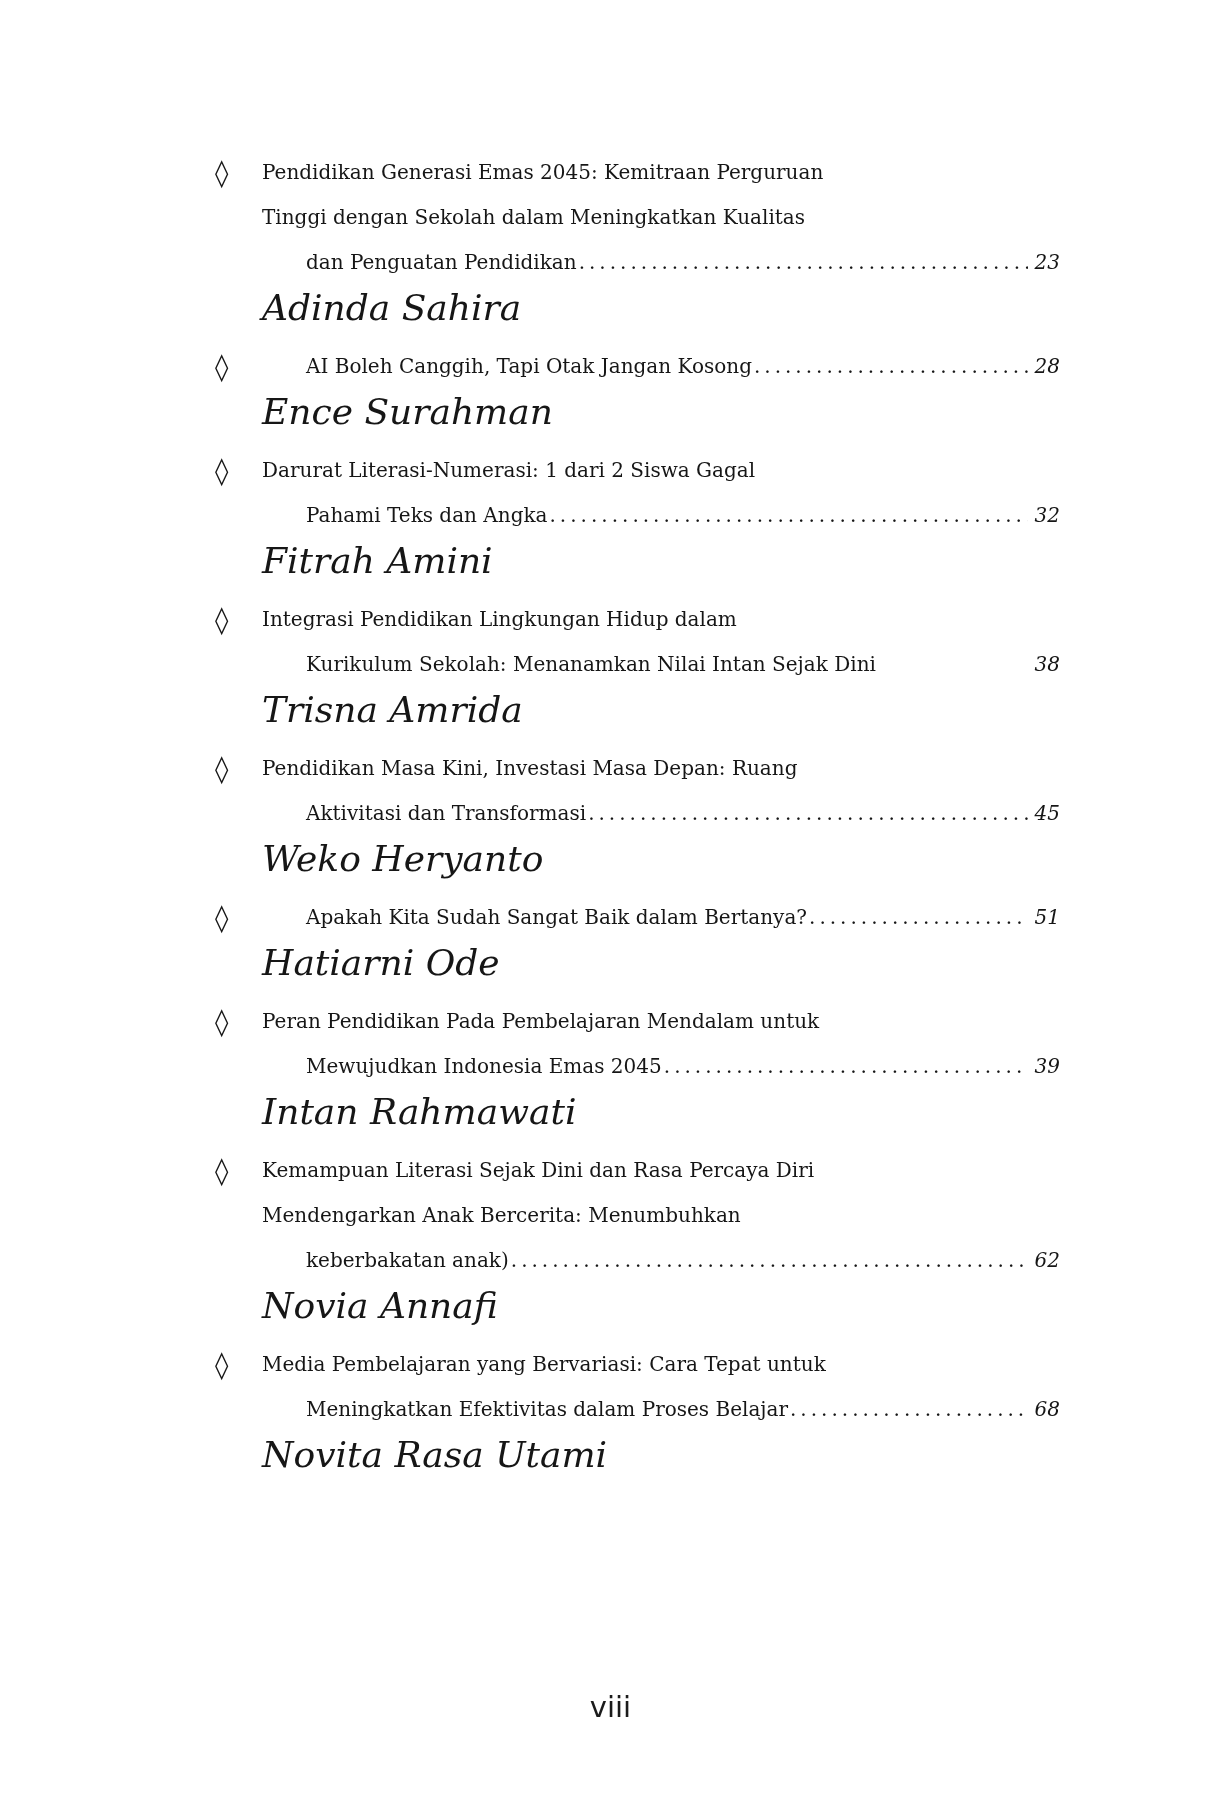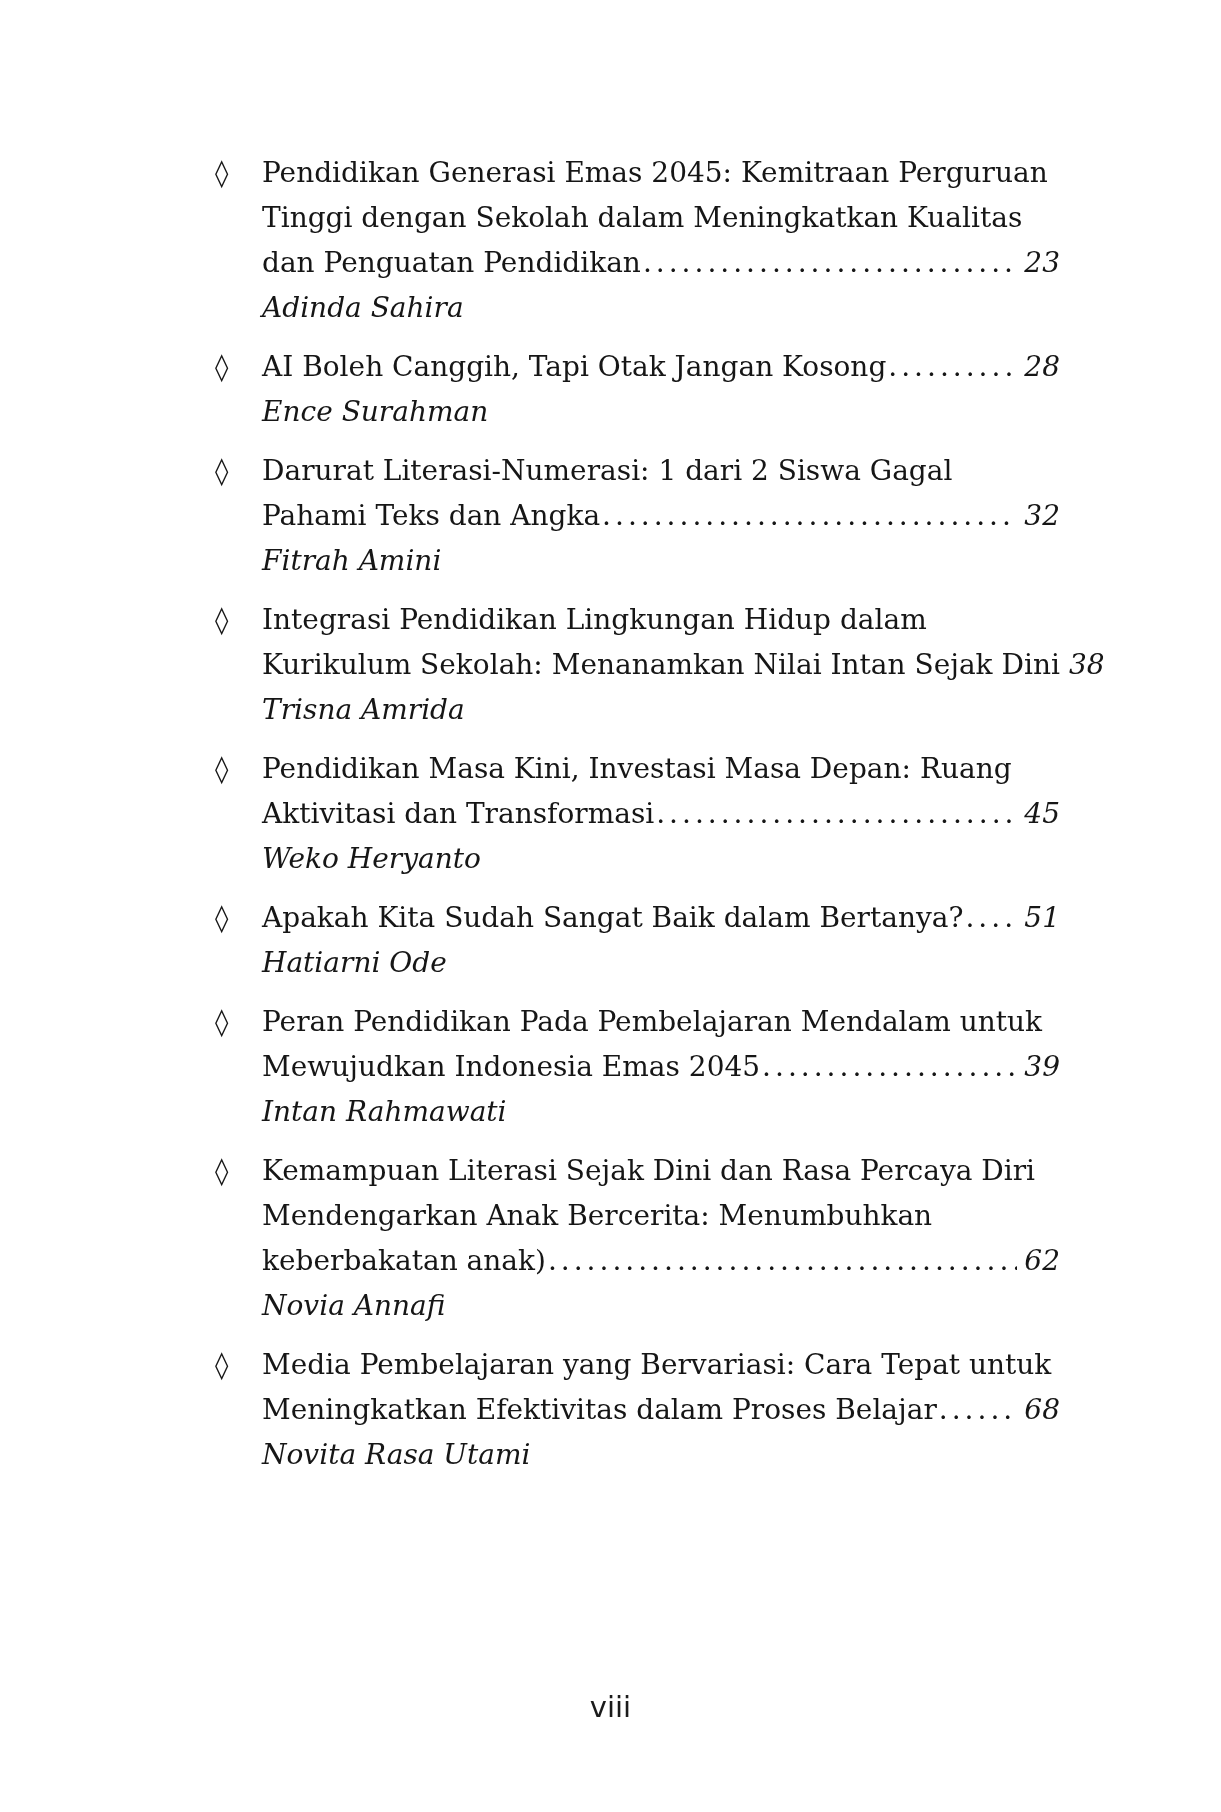--- a/index.html
+++ b/index.html
@@ -31,46 +31,47 @@
     width: 47px;
     font-size: 27px;
     line-height: 45px;
     color: #161616;
   }
   .entry-body {
     flex: 1;
     min-width: 0;
   }
   .line {
-    font-size: 28px;
+    font-size: 20px;
     line-height: 45px;
     white-space: nowrap;
   }
   .line.last {
     display: flex;
     align-items: baseline;
   }
   .line-text {
     white-space: nowrap;
+    margin-left: 44px;
   }
   .dots {
     flex: 1;
     min-width: 0;
     overflow: hidden;
     white-space: nowrap;
     letter-spacing: 4px;
     margin: 0 7px 0 2px;
   }
   .page-num {
     white-space: nowrap;
     font-style: italic;
   }
   .author {
     font-style: italic;
-    font-size: 28px;
+    font-size: 36px;
     line-height: 45px;
     white-space: nowrap;
   }
   .footer {
     position: absolute;
     top: 1690px;
     left: 0;
     width: 100%;
     text-align: center;
     font-family: "DejaVu Sans", sans-serif;

